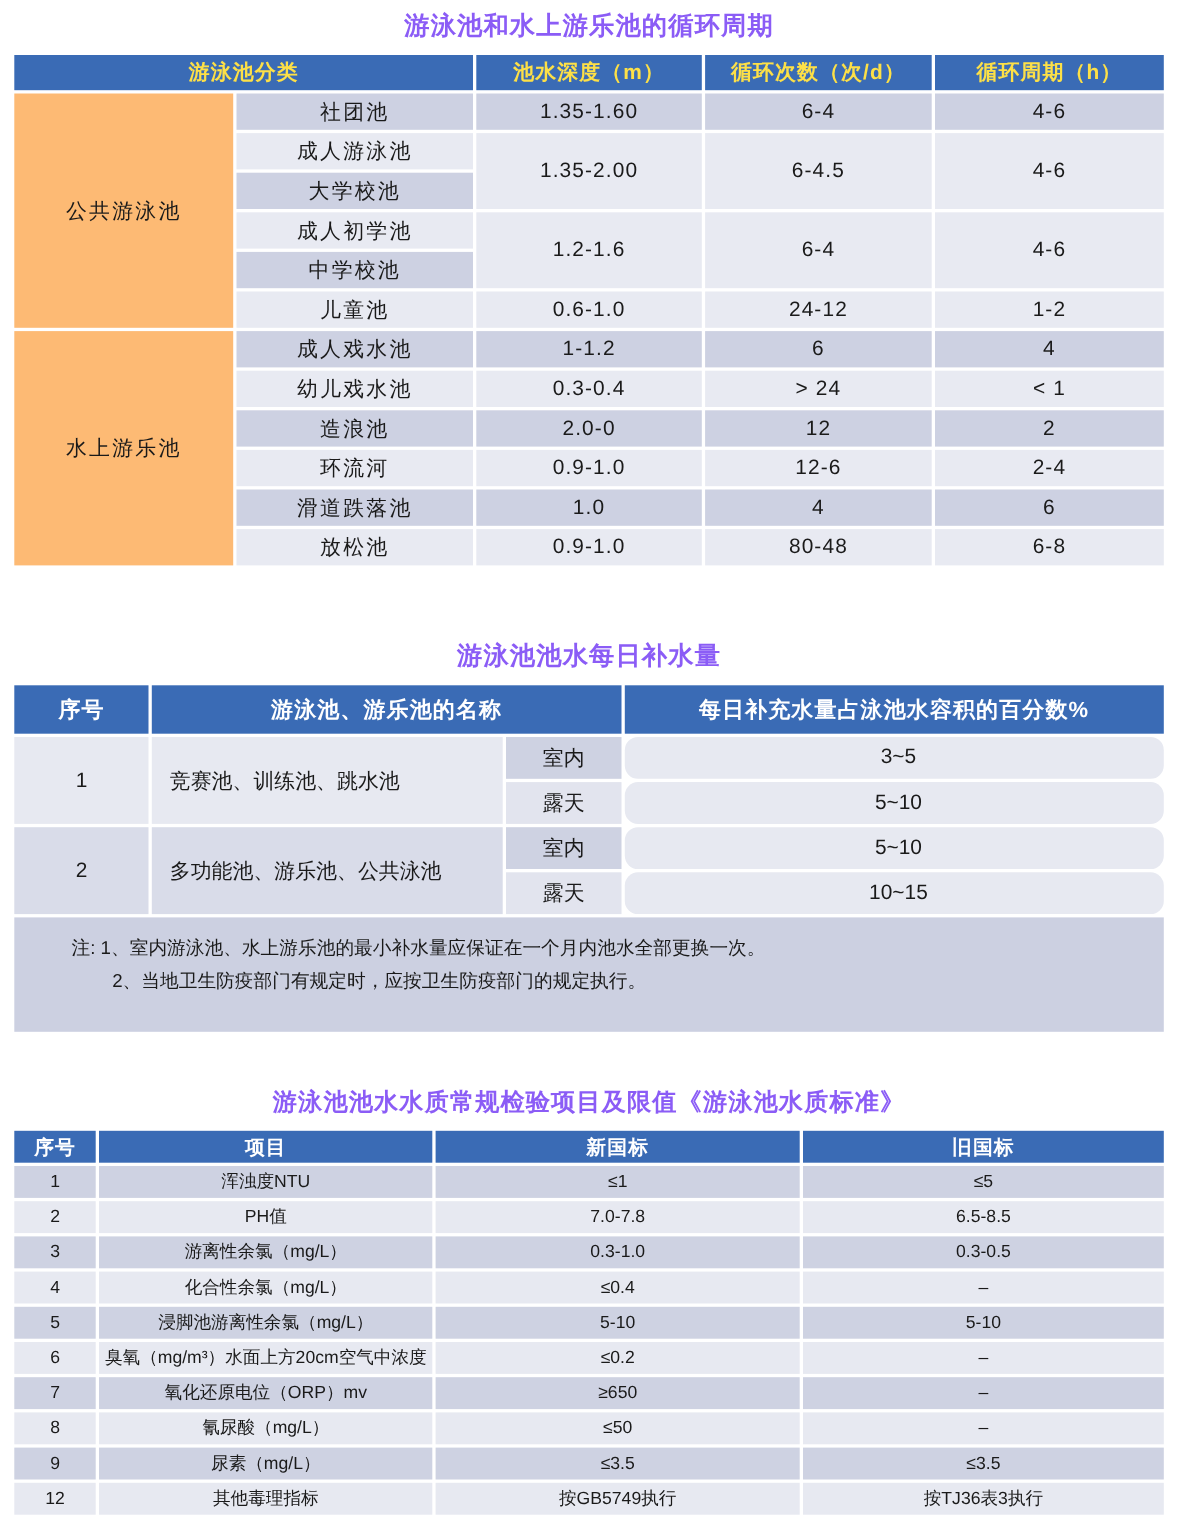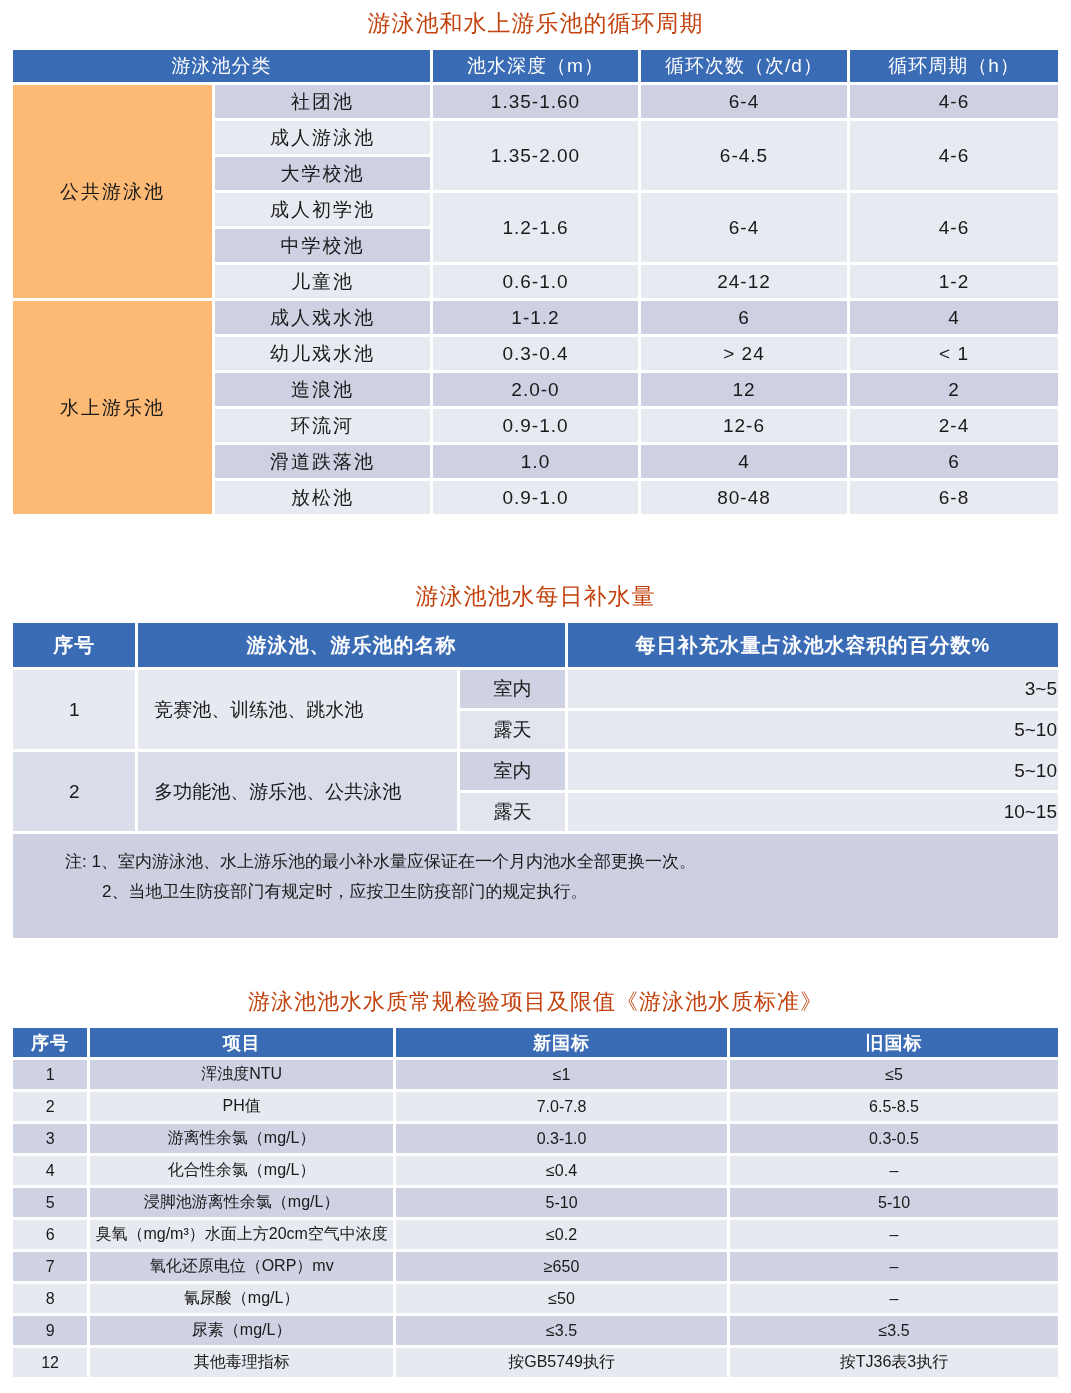--- a/index.html
+++ b/index.html
@@ -7,43 +7,43 @@
     width: 1071px;
     font-family: "Liberation Sans", sans-serif;
     color: #1a1a1a;
     -webkit-font-smoothing: antialiased;
   }
   .page { padding: 8px 10px 0 10px; }
 
   .sec-title {
     text-align: center;
     font-size: 23px;
-    font-weight: normal;
-    color: #c2410c;
+    font-weight: bold;
+    color: #8b5cf6;
     margin: 0 0 8px 0;
     letter-spacing: 1px;
   }
   .sec-title.t2 { margin-top: 64px; }
   .sec-title.t3 { margin-top: 46px; font-size: 22px; }
 
   table {
     width: 1051px;
     table-layout: fixed;
     border-collapse: separate;
     border-spacing: 3px;
     background: #ffffff;
   }
   th, td { overflow: hidden; }
 
   
   .tbl1 th {
     background: #3a6bb5;
-    color: #ffffff;
+    color: #fde047;
     font-size: 19px;
-    font-weight: normal;
+    font-weight: bold;
     height: 30px;
     text-align: center;
     letter-spacing: 1px;
   }
   .tbl1 td {
     height: 31px;
     text-align: center;
     font-size: 19px;
     font-family: Liberation Mono, monospace;
     letter-spacing: 2px;
@@ -60,21 +60,21 @@
     font-size: 20px;
     font-weight: bold;
     height: 42px;
     text-align: center;
     letter-spacing: 1px;
   }
   .tbl2 td { height: 36px; font-size: 19px; }
   .tbl2 td.no   { text-align: center; }
   .tbl2 td.name { text-align: left; padding-left: 16px; }
   .tbl2 td.sub  { text-align: center; margin-left: 44px; }
-  .tbl2 td.val  { text-align: right; padding-left: 9px; }
+  .tbl2 td.val  { text-align: center; padding-left: 9px; border-radius: 12px; }
   .bg-r1   { background: #e7e9f1; }
   .bg-r2   { background: #d9dce9; }
   .bg-sub-dark  { background: #ced2e2; }
   .bg-sub-light { background: #e2e4ee; }
   .bg-val  { background: #e7e9f1; }
   .tbl2 td.notes {
     background: #ccd0e1;
     height: 74px;
     font-size: 17px;
     padding: 6px 10px 24px 52px;

